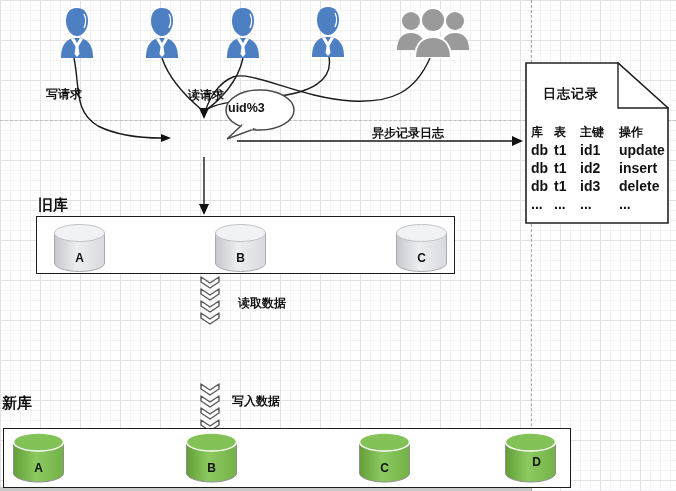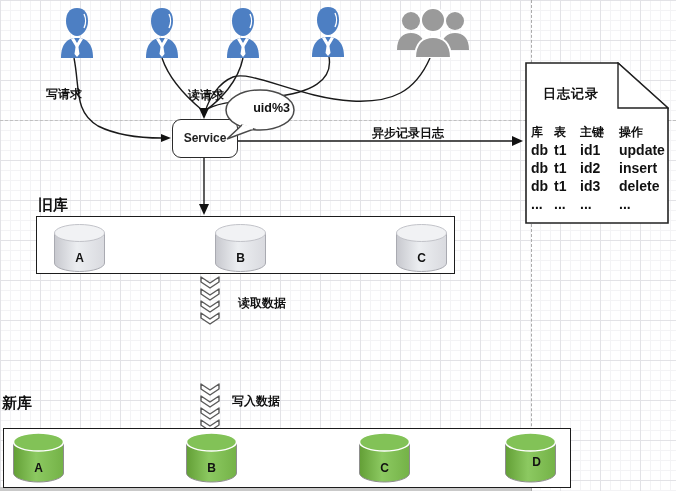--- a/index.html
+++ b/index.html
@@ -35,21 +35,21 @@
     position:absolute;left:0;right:0;top:28px;text-align:center;
     font-weight:bold;font-size:12px;color:#111;
   }
   .doc{position:absolute;left:525px;top:62px;width:144px;height:162px;z-index:3;}
   .doc-title{position:absolute;left:18px;top:23px;font-weight:bold;font-size:13px;color:#111;letter-spacing:1px;}
   .doc-table{position:absolute;left:6px;top:61px;width:132px;display:grid;grid-template-rows:repeat(5,18px);}
   .doc-tr{display:grid;grid-template-columns:23px 26px 39px 44px;align-items:center;}
   .doc-tr span{font-weight:bold;font-size:14px;color:#111;}
   .doc-th span{font-size:12px;}
   .bubble-svg{position:absolute;left:220px;top:86px;z-index:5;}
-  .bubble-text{position:absolute;left:228px;top:101px;width:62px;text-align:right;z-index:6;
+  .bubble-text{position:absolute;left:228px;top:101px;width:62px;text-align:left;z-index:6;
     font-weight:bold;font-size:12.5px;color:#111;}
 </style>
 </head>
 <body>
 
 <div class="diagram">
 
   <div class="page-divider-v"></div>
   <div class="page-divider-h"></div>
   <div class="page-bottom-strip"></div>
@@ -132,23 +132,20 @@
   </div>
 
   <div class="lbl" style="left:46px;top:88px">写请求</div>
   <div class="lbl" style="left:188px;top:89px">读请求</div>
   <div class="lbl" style="left:372px;top:127px">异步记录日志</div>
   <div class="lbl" style="left:238px;top:297px">读取数据</div>
   <div class="lbl" style="left:232px;top:395px">写入数据</div>
   <div class="lbl lbl-big" style="left:38px;top:197px">旧库</div>
   <div class="lbl lbl-big" style="left:2px;top:395px">新库</div>
 
-  <div class="shape-box" style="left:172px;top:119px;width:64px;height:37px">
-    <span>Service</span>
-  </div>
 
   <svg class="bubble-svg" width="82" height="60" viewBox="0 0 82 60">
     <ellipse cx="40" cy="24" rx="34" ry="20" fill="#ffffff" stroke="#4a4a4a" stroke-width="1.5"></ellipse>
     <path d="M22,39 L7,53 L34,43 Z" fill="#ffffff" stroke="#4a4a4a" stroke-width="1.5"></path>
     <path d="M22,40 L33,42 Z" stroke="#ffffff" stroke-width="3"></path>
   </svg>
   <div class="bubble-text">uid%3</div>
 
   <div class="container-rect" style="left:36px;top:216px;width:417px;height:56px"></div>
   <div class="cylinder" style="left:53px;top:223px">

